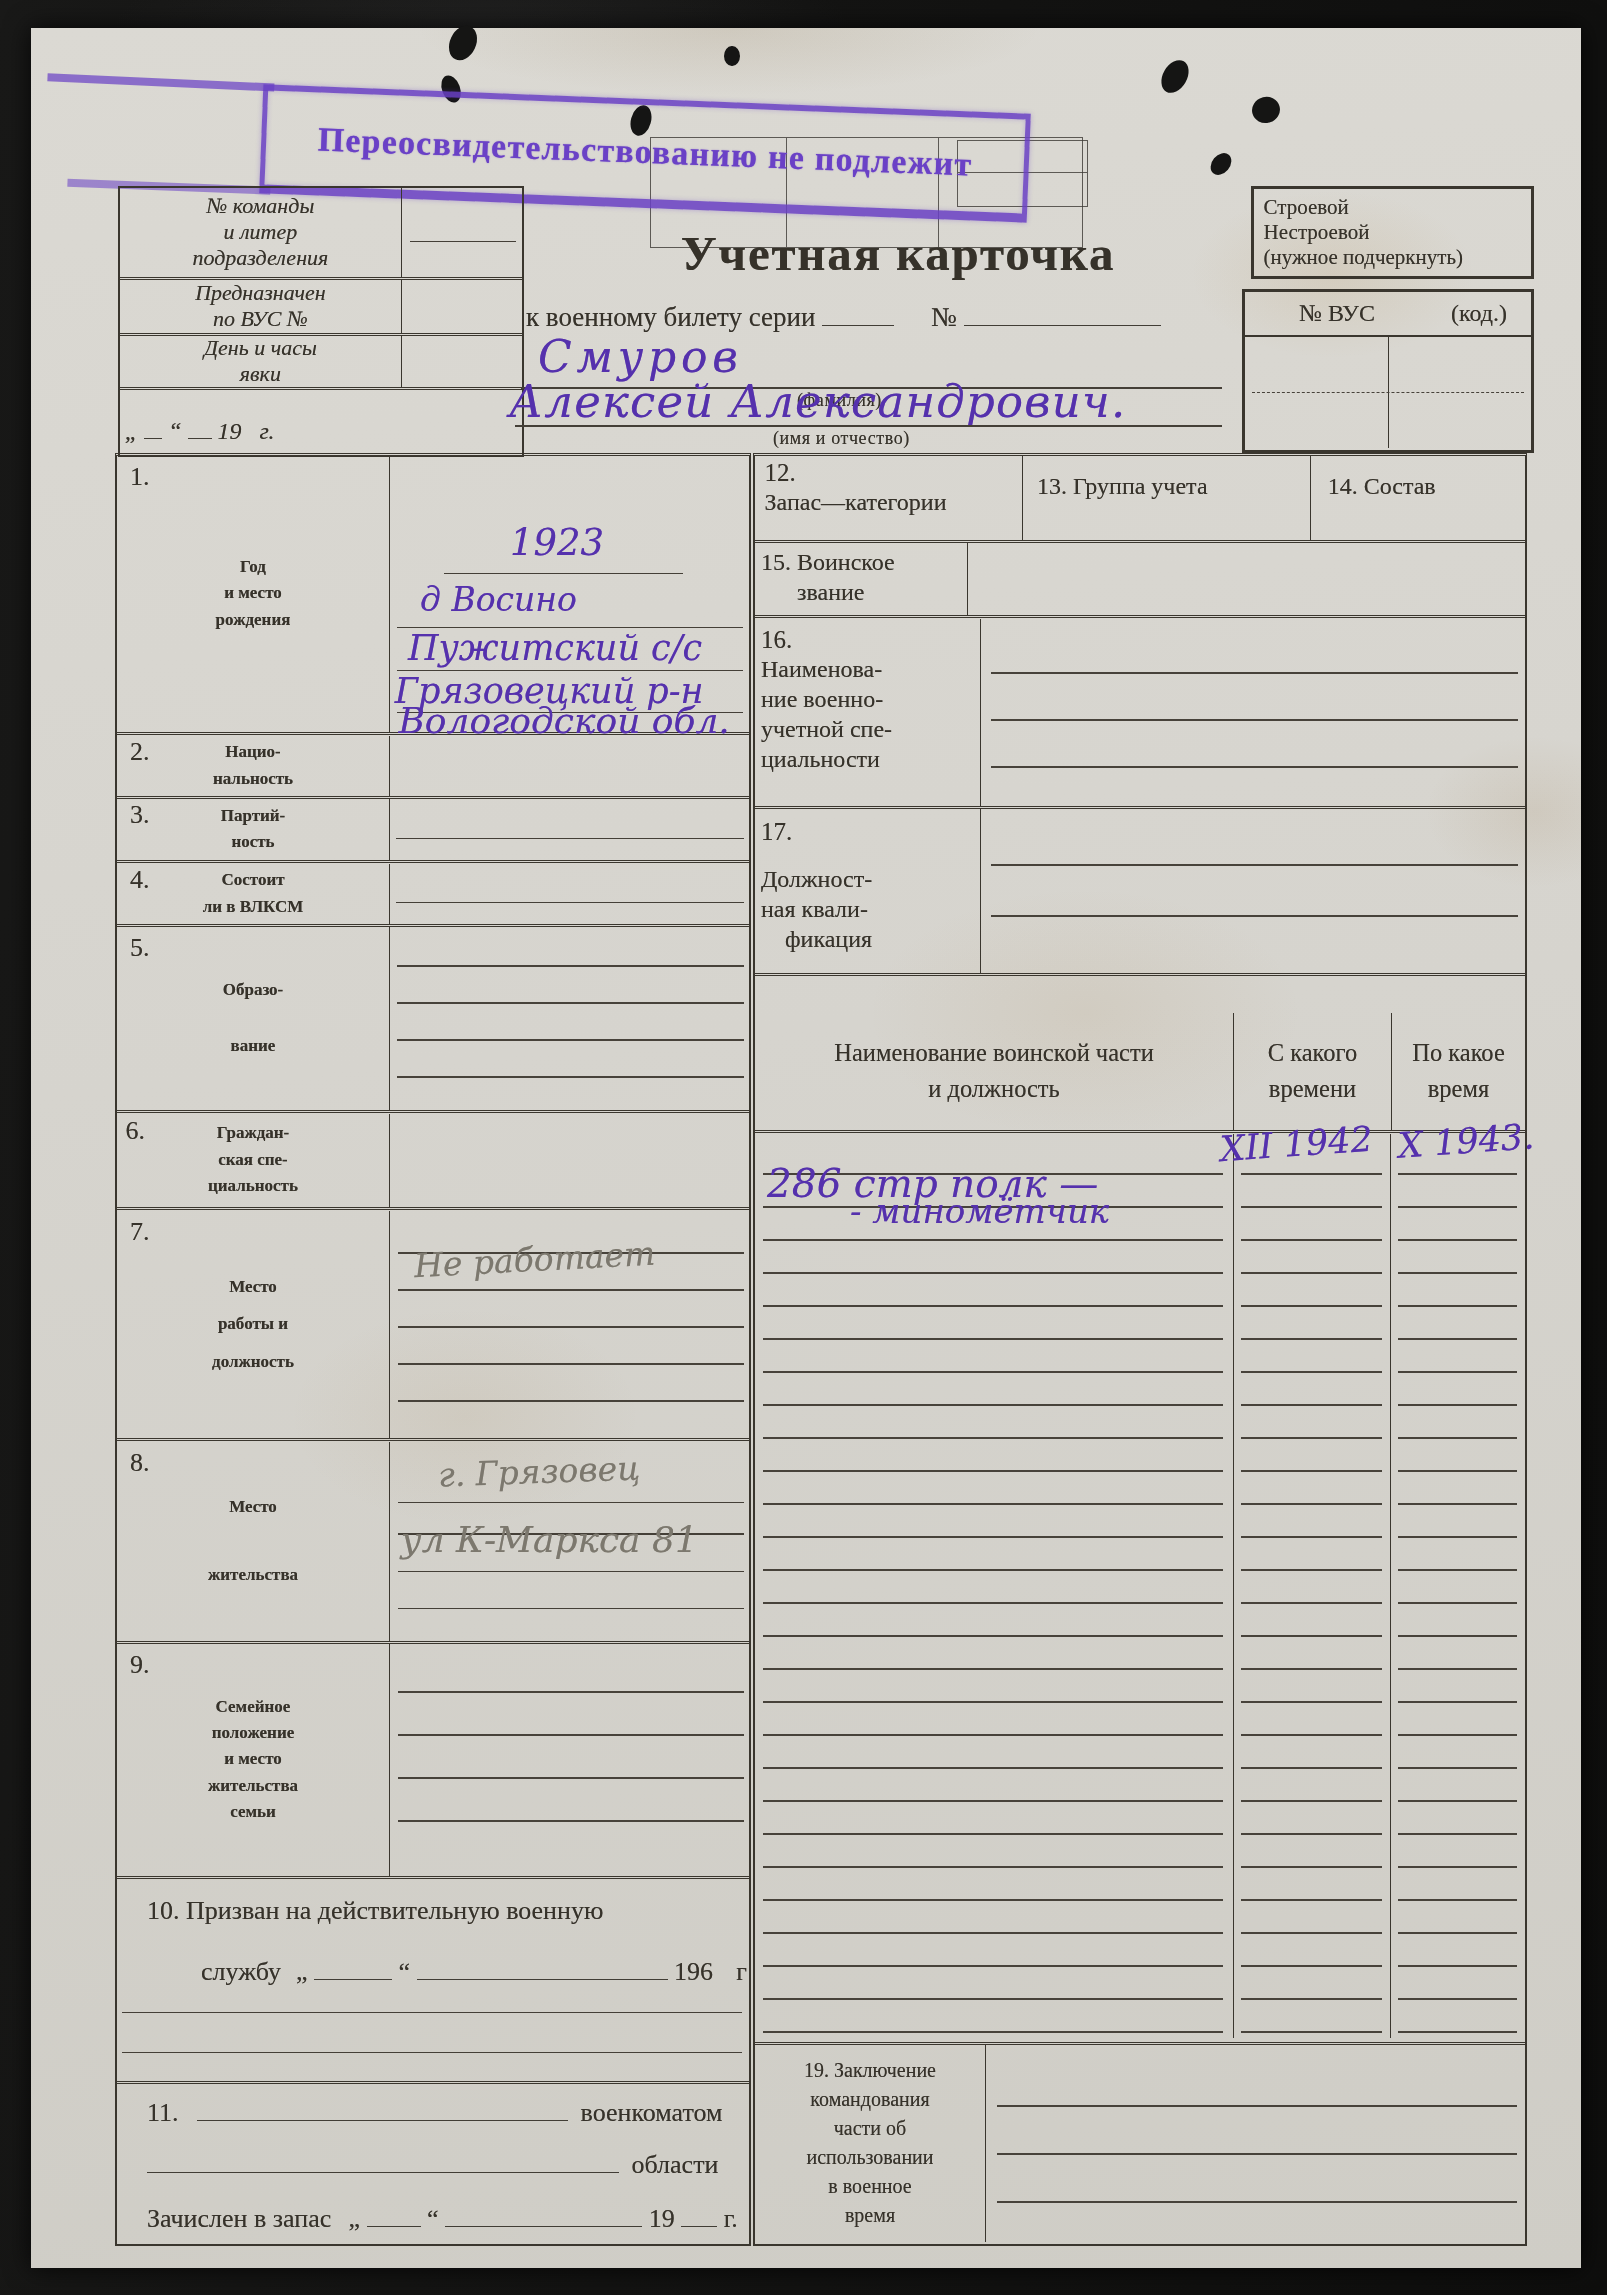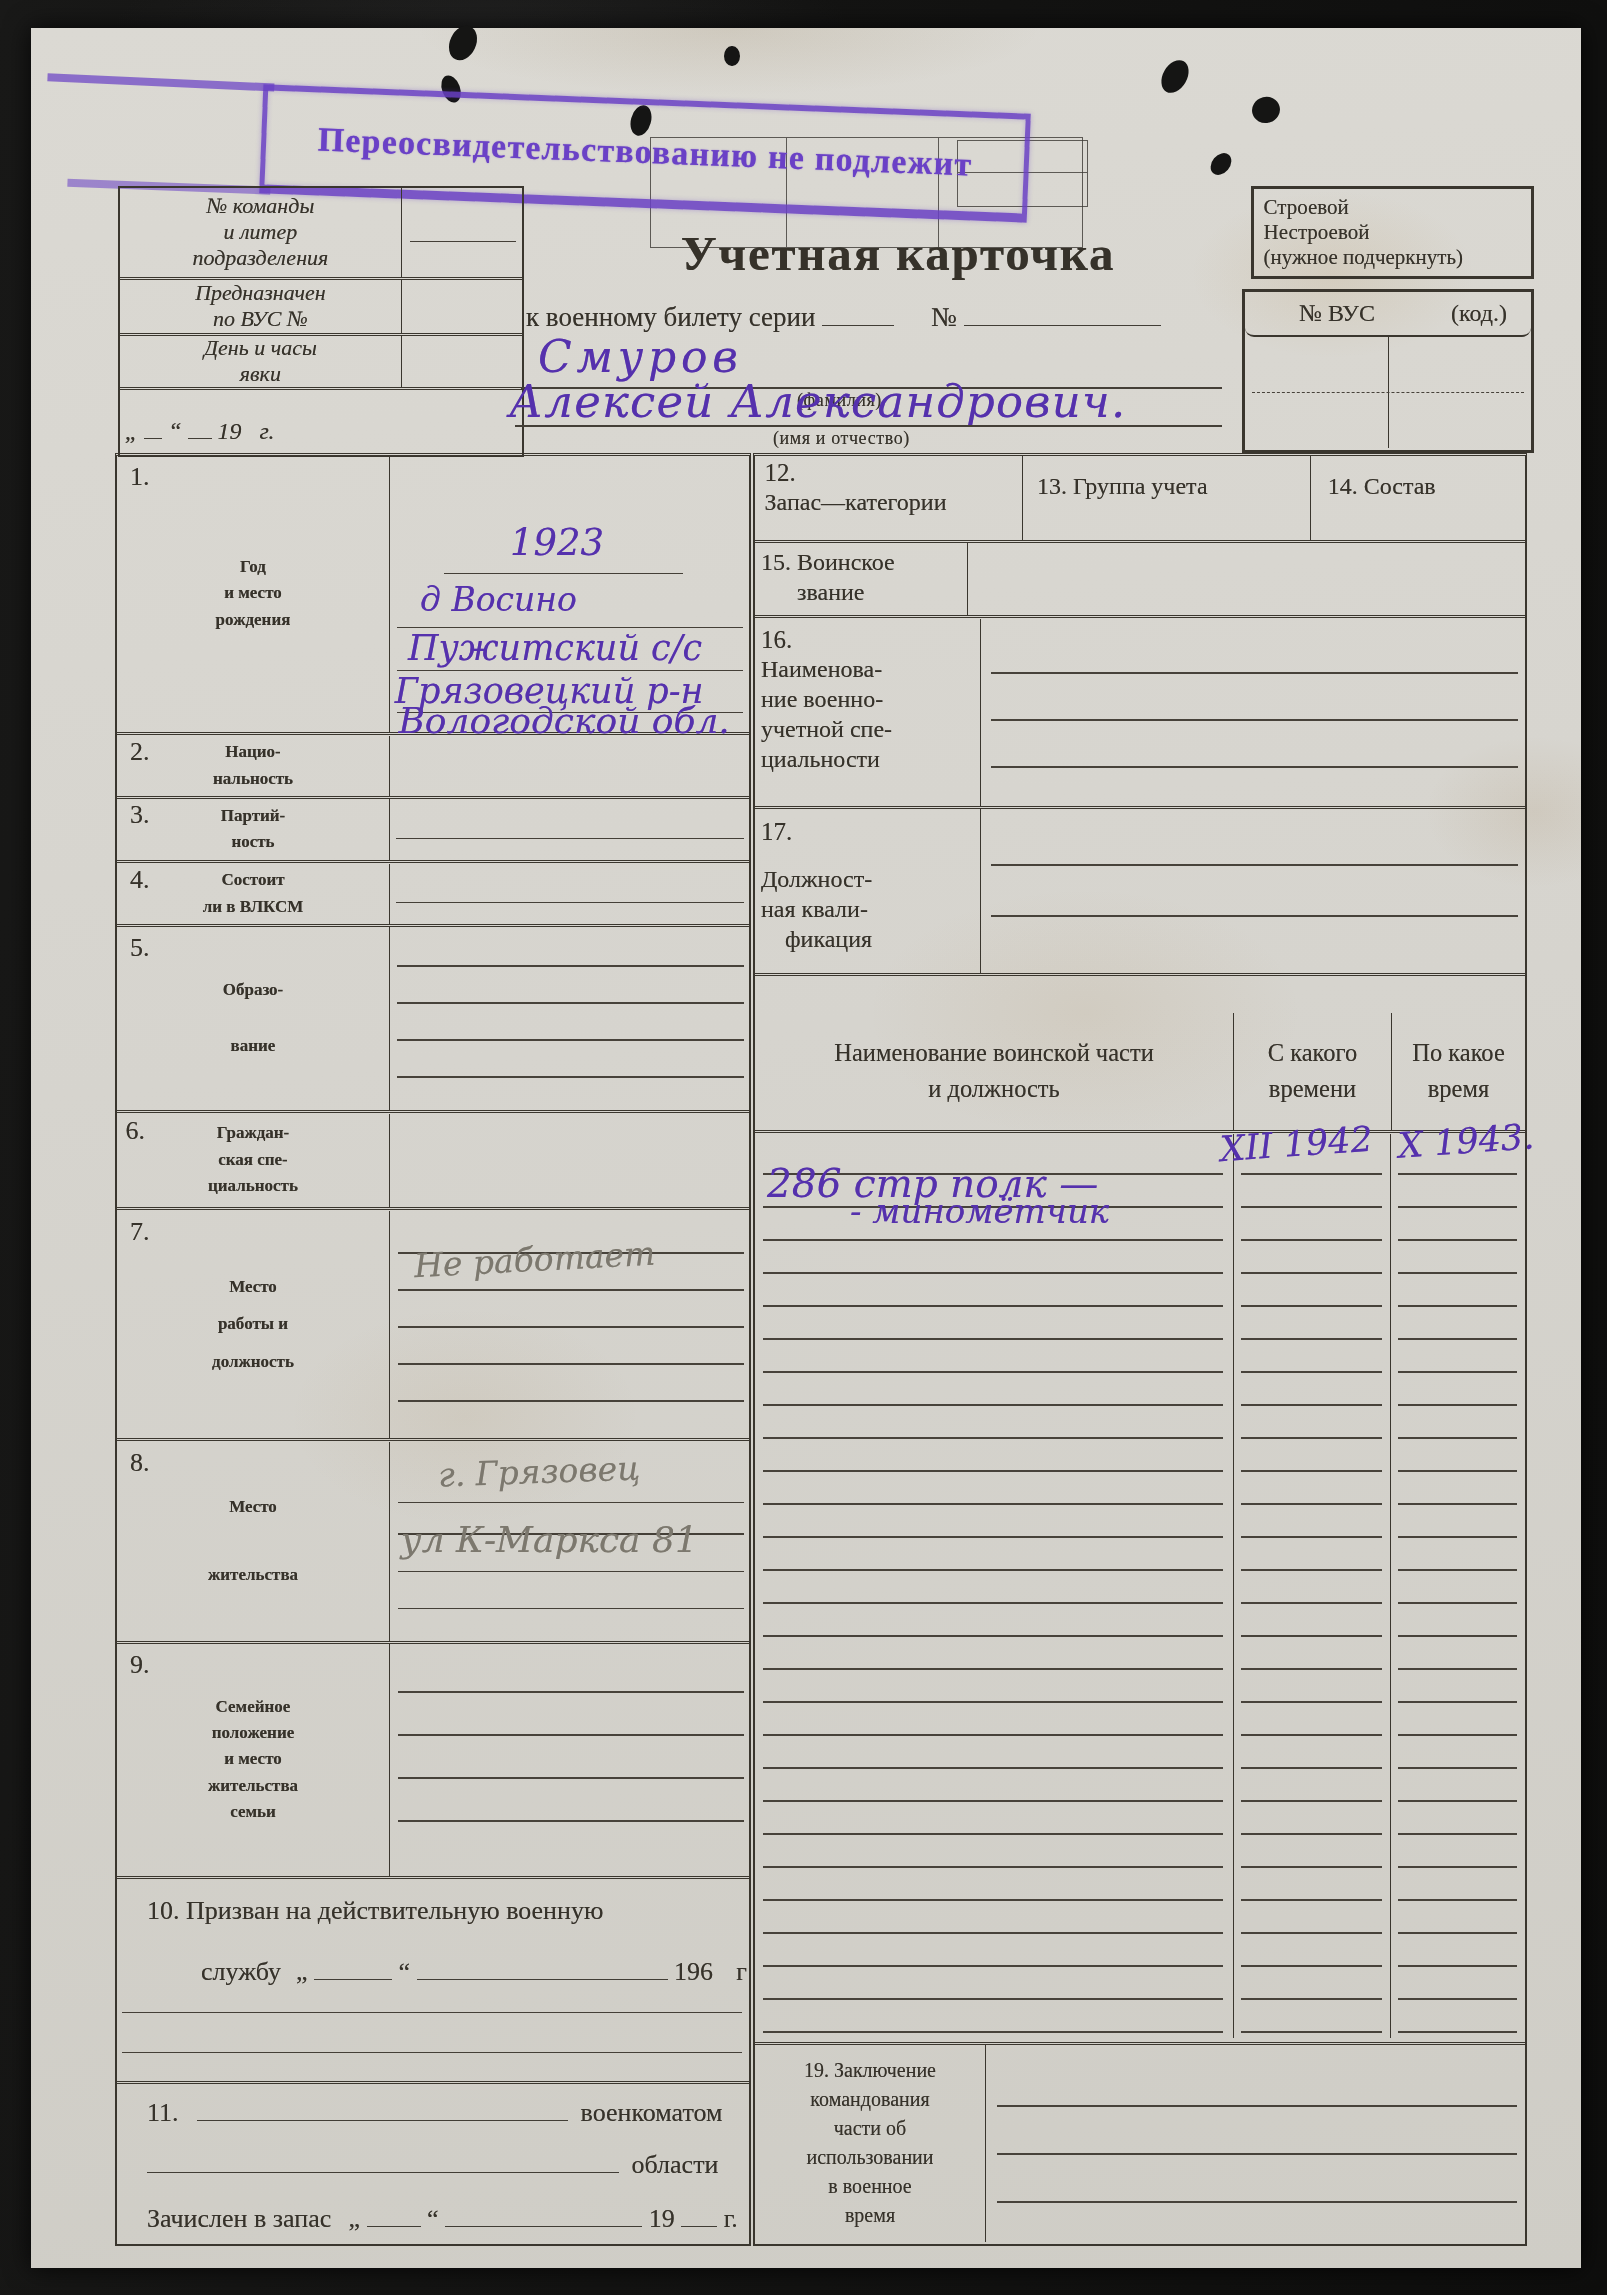--- a/index.html
+++ b/index.html
@@ -53,21 +53,21 @@
   .title-main{position:absolute;left:526px;top:197px;width:682px;text-align:center;
     font-size:49px;font-weight:bold;letter-spacing:1.8px;}
   .title-sub{position:absolute;left:495px;top:270px;font-size:27px;white-space:nowrap;}
   .cap{position:absolute;font-size:18px;letter-spacing:0.6px;}
   
   .hr1{position:absolute;left:1220px;top:158px;width:267px;height:81px;
     border:3px solid #3a362e;padding:6px 0 0 9.6px;}
   .hr1 div{font-size:21px;line-height:1.2;}
   .hr2{position:absolute;left:1211px;top:261px;width:286px;height:158px;border:3px solid #3a362e;}
   .hr2-head{height:43px;border-bottom:2.4px solid #3a362e;display:flex;align-items:center;
-    justify-content:space-between;padding:0 24px 0 54px;font-size:24px;border-radius:9px;}
+    justify-content:space-between;padding:0 24px 0 54px;font-size:24px;}
   .hr2-body{position:relative;height:111px;}
   .hr2-body .vmid{position:absolute;left:50%;top:0;bottom:0;border-left:1.8px solid #3a362e;}
   .hr2-body .hmid{position:absolute;left:7.2px;right:7.2px;top:50%;border-top:1.8px dashed #47423a;}
   
   .colL{position:absolute;left:84px;top:425px;width:632px;height:1788px;
     border:2.4px solid #3a362e;border-top:3.6px double #3a362e;}
   .colR{position:absolute;left:722px;top:425px;width:770px;height:1788px;
     border:2.4px solid #3a362e;border-top:3.6px double #3a362e;}
   .lfield{position:absolute;left:0;right:0;display:flex;border-bottom:3.6px double #3a362e;}
   .lf-lab{width:272px;border-right:1.8px solid #3a362e;position:relative;

